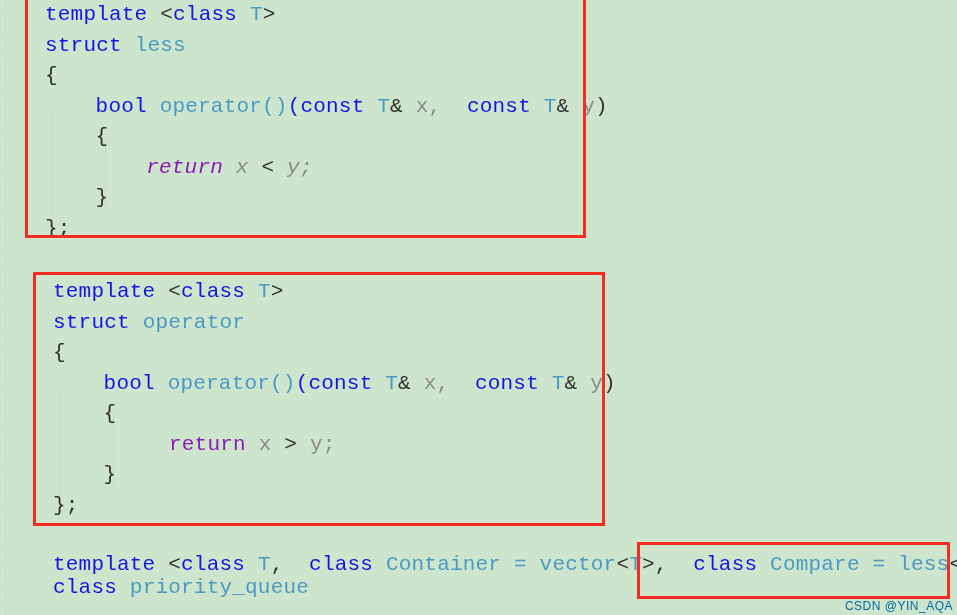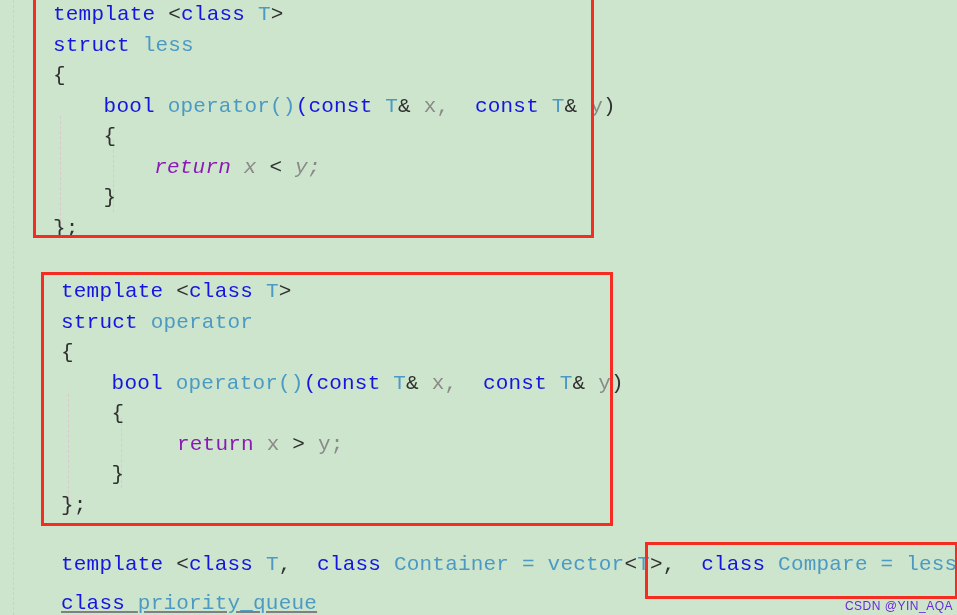--- a/index.html
+++ b/index.html
@@ -13,21 +13,20 @@
     overflow: hidden;
     position: relative;
     font-family: "Liberation Serif", "DejaVu Serif", serif;
   }
 
   
   #code-surface {
     position: absolute;
     inset: 0;
     background: #cde5cc;
-    margin-left: 8px;
   }
 
   
   .indent-guide {
     position: absolute;
     width: 0;
     border-left: 1px dashed #d9c9cd;
     pointer-events: none;
   }
 
@@ -61,21 +60,21 @@
   }
 
   
   #watermark {
     position: absolute;
     right: 4px;
     bottom: 2px;
     font-family: "Liberation Sans", sans-serif;
     font-size: 12px;
     letter-spacing: 0.5px;
-    color: #6d28d9;
+    color: #0369a1;
     white-space: nowrap;
   }
 </style>
 </head>
 <body>
 
 <div id="code-surface">
 
   <div id="indent-guides">
       <div class="indent-guide" style="left: 5px; top: 0px; height: 615px;"></div>
@@ -102,21 +101,21 @@
       <div class="code-line" style="top: 61px; left: 45px;"><span class="t-punc">{</span></div>
       <div class="code-line" style="top: 91.5px; left: 95.6px;"><span class="t-kw">bool</span><span class="t-plain"> </span><span class="t-type">operator</span><span class="t-type">()</span><span class="t-kw">(</span><span class="t-kw">const</span><span class="t-plain"> </span><span class="t-type">T</span><span class="t-punc">&amp;</span><span class="t-plain"> </span><span class="t-plain">x,</span><span class="t-plain">  </span><span class="t-kw">const</span><span class="t-plain"> </span><span class="t-type">T</span><span class="t-punc">&amp;</span><span class="t-plain"> </span><span class="t-plain">y</span><span class="t-punc">)</span></div>
       <div class="code-line" style="top: 122px; left: 95.6px;"><span class="t-punc">{</span></div>
       <div class="code-line" style="top: 152.5px; left: 161px;"><span class="t-ret">return</span><span class="t-plain"> </span><span class="t-plain">x</span><span class="t-plain"> </span><span class="t-punc">&gt;</span><span class="t-plain"> </span><span class="t-plain">y</span><span class="t-plain">;</span></div>
       <div class="code-line" style="top: 183px; left: 95.6px;"><span class="t-punc">}</span></div>
       <div class="code-line" style="top: 213.5px; left: 45px;"><span class="t-punc">};</span></div>
     </div>
 
   <div id="block-pq" class="code-block" style="position:absolute; left:8px; top:554px;">
       <div class="code-line" style="top: 0px; left: 45px;"><span class="t-kw">template</span><span class="t-plain"> </span><span class="t-punc">&lt;</span><span class="t-kw">class</span><span class="t-plain"> </span><span class="t-type">T</span><span class="t-punc">,</span><span class="t-plain">  </span><span class="t-kw">class</span><span class="t-plain"> </span><span class="t-type">Container</span><span class="t-plain"> </span><span class="t-op">=</span><span class="t-plain"> </span><span class="t-type">vector</span><span class="t-punc">&lt;</span><span class="t-type">T</span><span class="t-punc">&gt;</span><span class="t-punc">,</span><span class="t-plain">  </span><span class="t-kw">class</span><span class="t-plain"> </span><span class="t-type">Compare</span><span class="t-plain"> </span><span class="t-op">=</span><span class="t-plain"> </span><span class="t-type">less</span><span class="t-punc">&lt;</span></div>
-      <div class="code-line" style="top: 39px; left: 45px; text-decoration: underline;"><span class="t-kw">class</span><span class="t-plain"> </span><span class="t-type">priority_queue</span></div>
+      <div class="code-line" style="top: 23px; left: 45px;"><span class="t-kw">class</span><span class="t-plain"> </span><span class="t-type">priority_queue</span></div>
     </div>
 
   <div id="annotation-layer">
       <div class="redbox" aria-label="less functor highlight" style="left: 25px; top: -4px; width: 561px; height: 242px; border-color: rgb(245, 44, 34);"></div>
       <div class="redbox" aria-label="greater functor highlight" style="left: 33px; top: 272px; width: 572px; height: 254px; border-color: rgb(245, 44, 34);"></div>
       <div class="redbox" aria-label="Compare parameter highlight" style="left: 637px; top: 542px; width: 313px; height: 57px; border-color: rgb(245, 44, 34);"></div>
     </div>
 
   <div id="watermark">CSDN @YIN_AQA</div>
 

